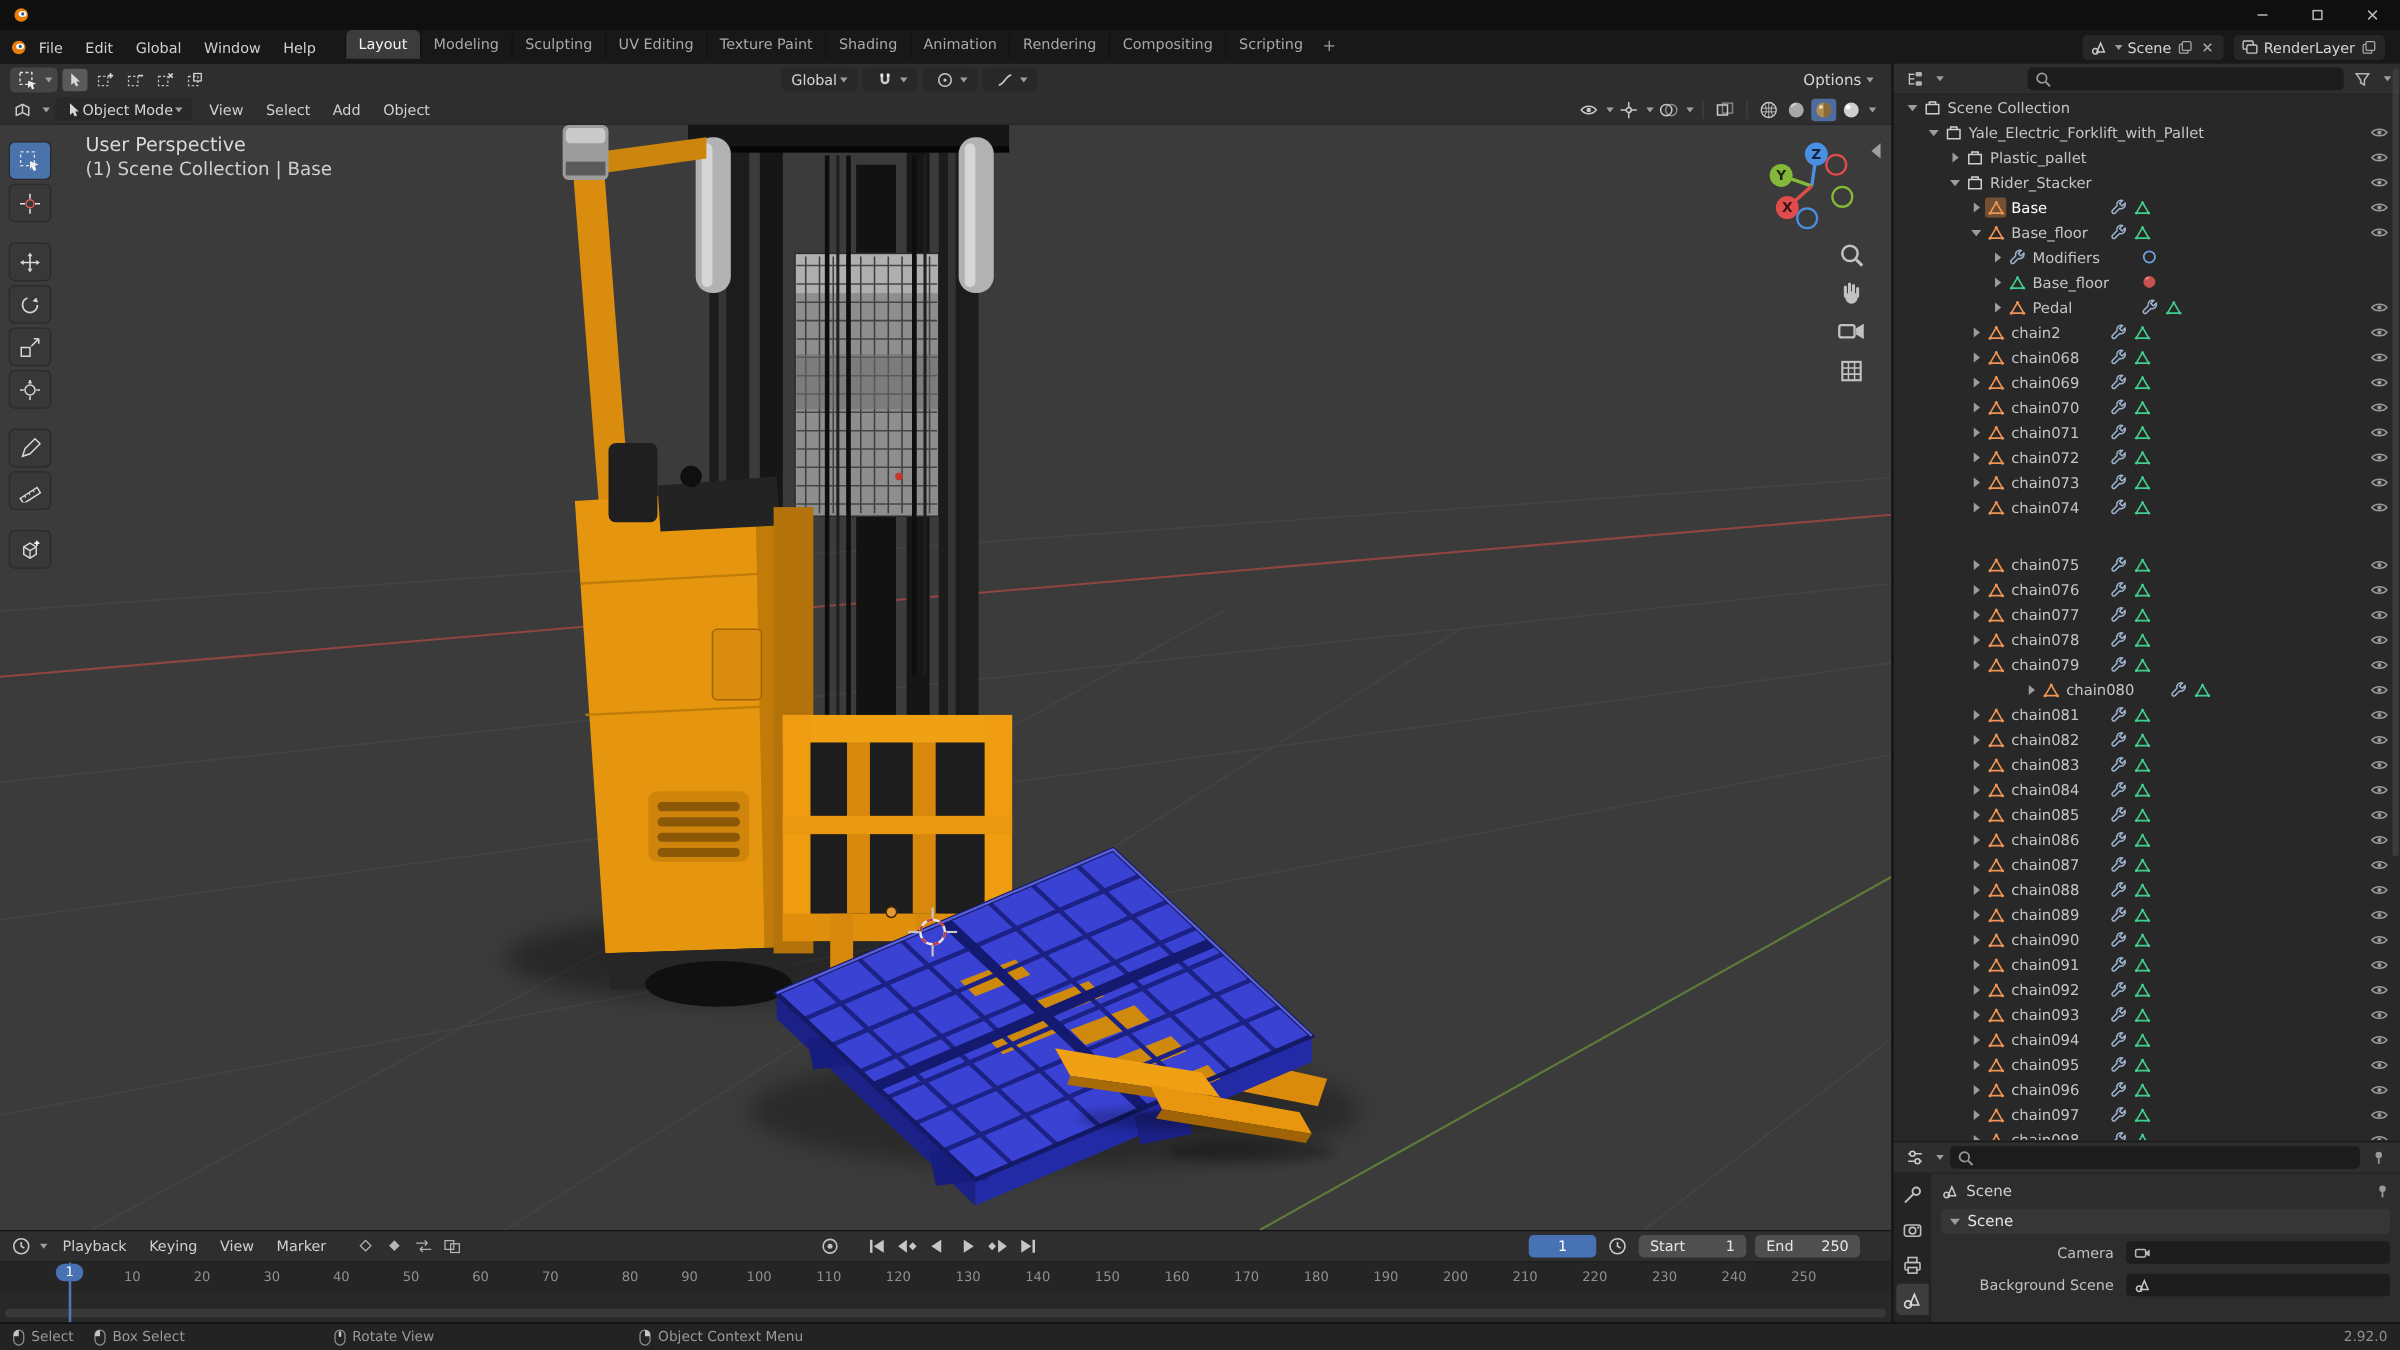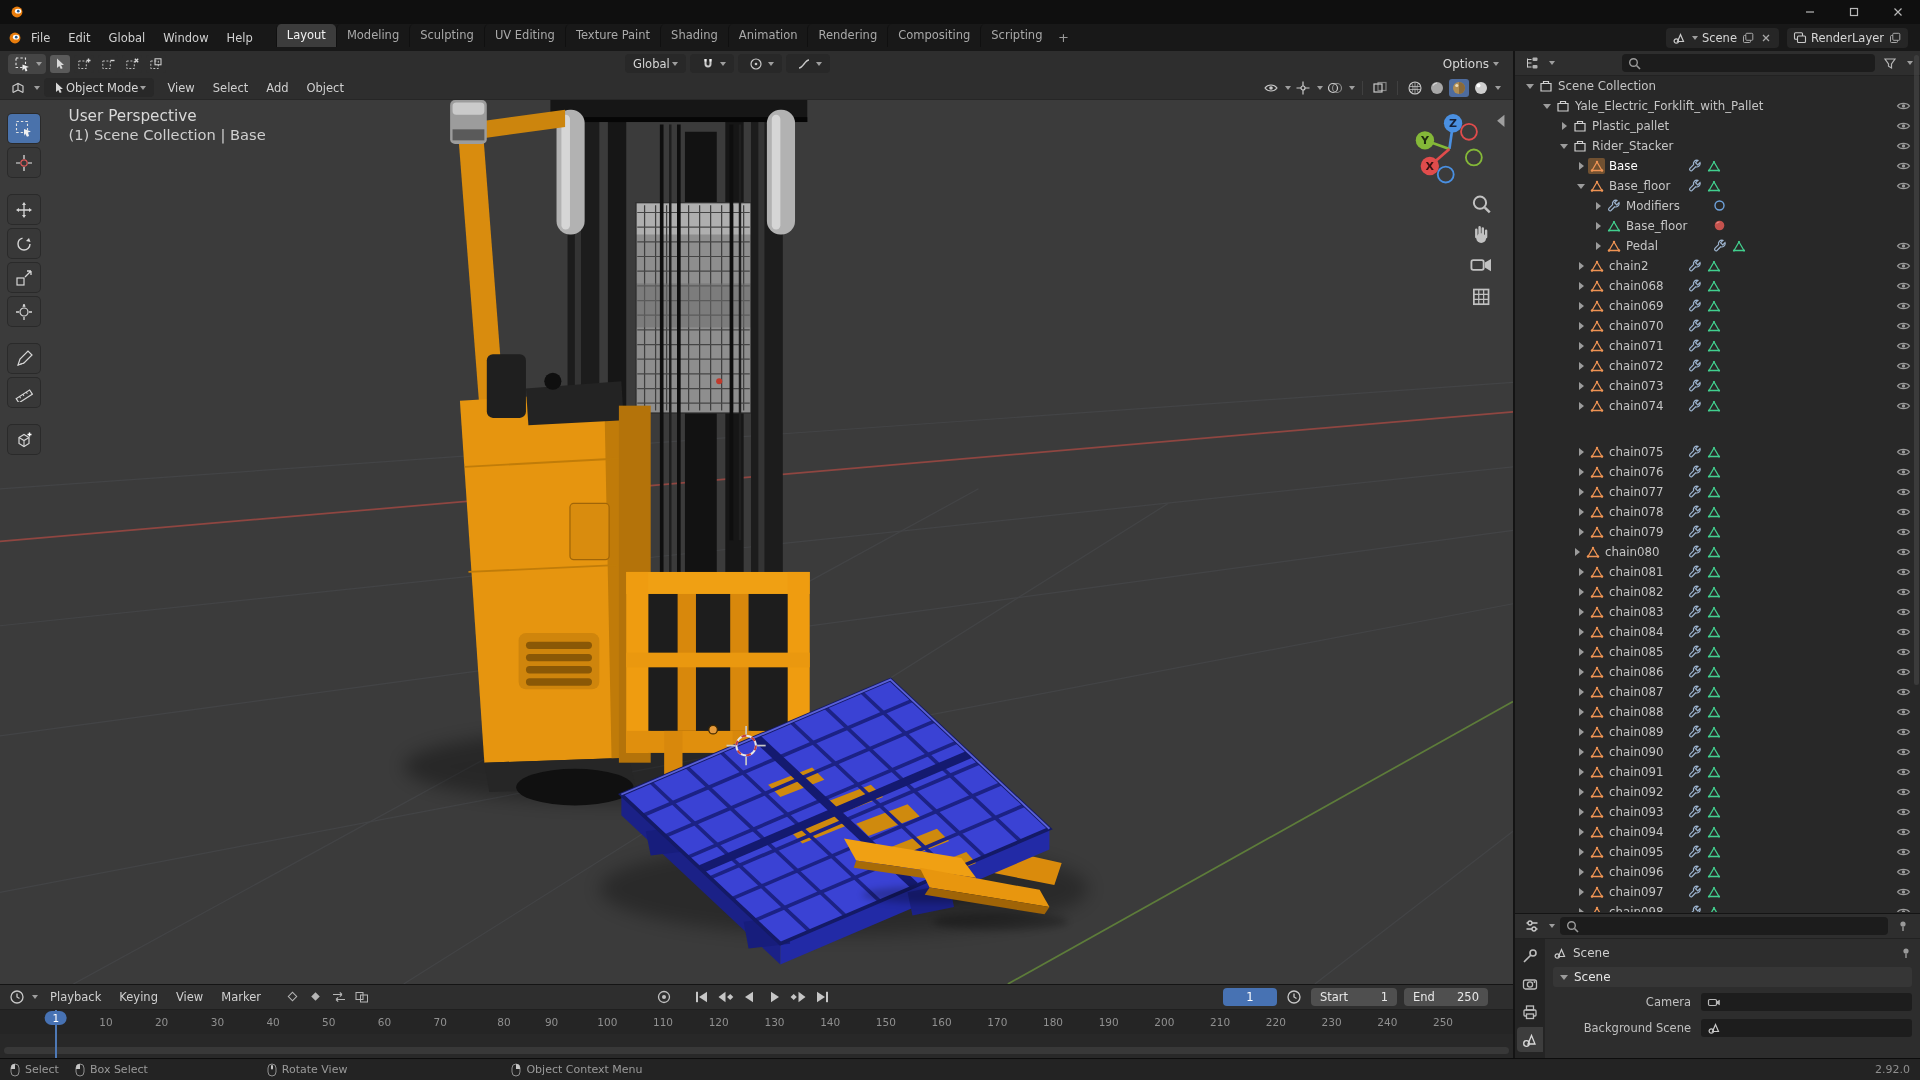--- a/index.html
+++ b/index.html
@@ -1248,21 +1248,21 @@
               <circle cx="12" cy="11.5" r="1.1" fill="#42cf8e"></circle>
               <circle cx="2" cy="11.5" r="1.1" fill="#42cf8e"></circle>
             </svg>
           </span>
         </span>
         <span class="ol-eye"><svg width="15" height="12" viewBox="0 0 15 12">
             <path d="M1.5 6C4 2.5 11 2.5 13.5 6 11 9.5 4 9.5 1.5 6z" fill="none" stroke="#9a9a9a" stroke-width="1.2"></path>
             <circle cx="7.5" cy="6" r="1.7" fill="#9a9a9a"></circle>
           </svg></span>
       </div>
-      <div class="ol-row" style="padding-left: 55px;">
+      <div class="ol-row" style="padding-left: 55px; margin-left: 48px;">
         <span class="ol-arrow">
           <span class="tri-r"></span>
         </span>
         <span class="ol-icon">
           <svg width="14" height="14" viewBox="0 0 14 14">
             <path d="M7 3 12 11.5H2z" fill="none" stroke="#ef9454" stroke-width="1.3"></path>
             <circle cx="7" cy="3" r="1.2" fill="#ef9454"></circle>
             <circle cx="12" cy="11.5" r="1.2" fill="#ef9454"></circle>
             <circle cx="2" cy="11.5" r="1.2" fill="#ef9454"></circle>
           </svg>

